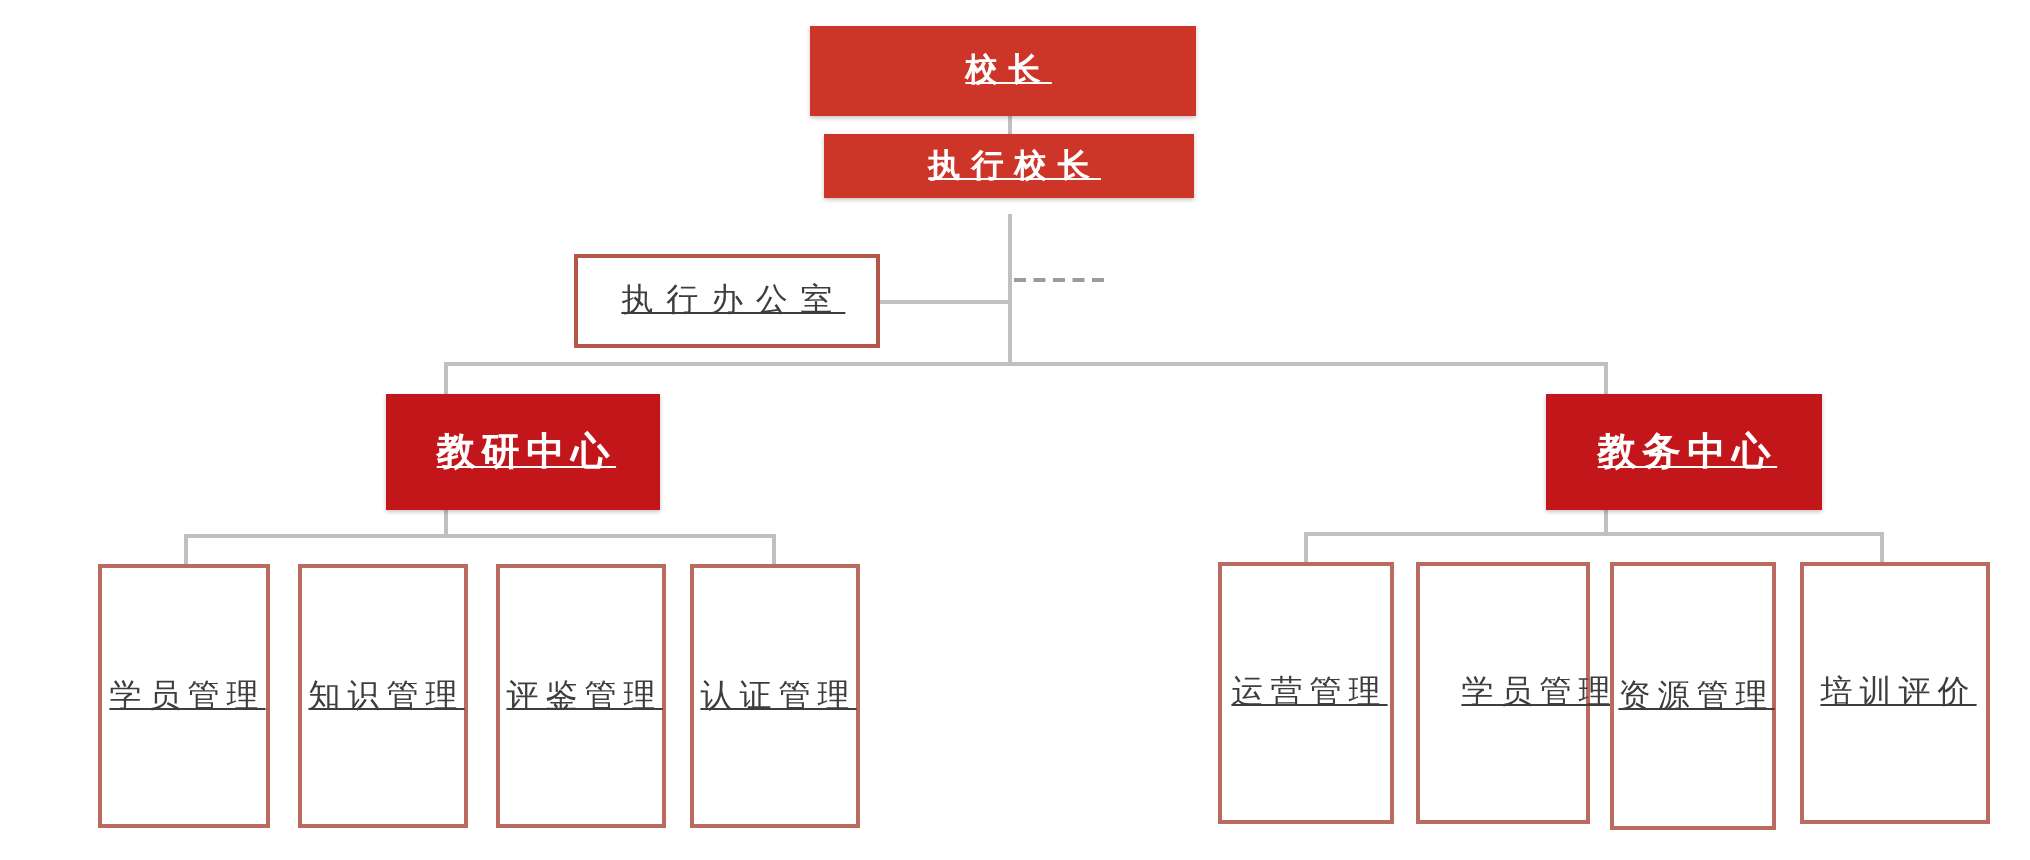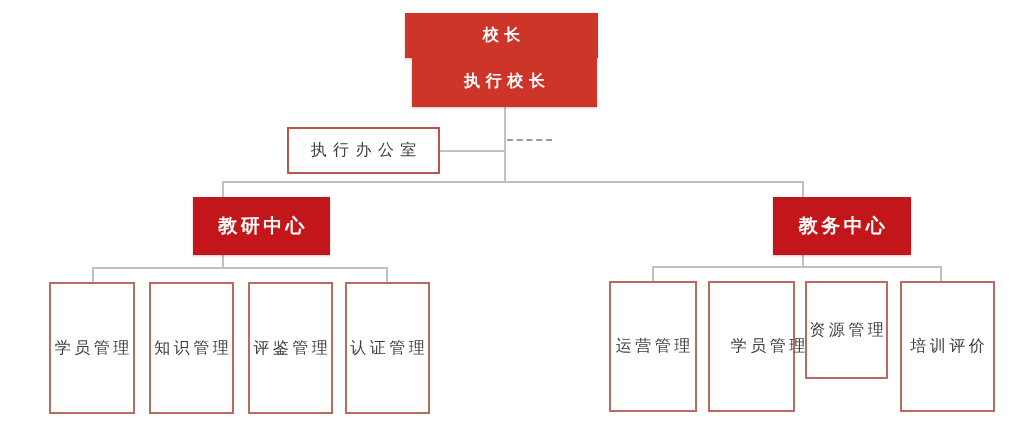--- a/index.html
+++ b/index.html
@@ -8,20 +8,21 @@
     width:1015px;height:430px;
     background:#ffffff;
     font-family:"Liberation Serif","DejaVu Serif",serif;
     overflow:hidden;
   }
   .node{
     position:absolute;
     display:flex;align-items:center;justify-content:center;
     box-sizing:border-box;
     white-space:nowrap;
+    text-decoration:underline;
   }
   .box-solid{
     background:var(--primary-red,#cd3528);
     color:var(--text-white,#ffffff);
     font-size:16px;font-weight:700;
     letter-spacing:0.35em;text-indent:0.35em;
     box-shadow:0 1px 2px rgba(60,20,15,0.25);
   }
   .box-center{
     background:var(--center-red,#c2161a);
@@ -73,32 +74,32 @@
   <div class="line" style="left:92px;top:267px;width:2px;height:15px;"></div>
   <div class="line" style="left:386px;top:267px;width:2px;height:15px;"></div>
 
   <div class="line" style="left:802px;top:255px;width:2px;height:12px;"></div>
   <div class="line" style="left:652px;top:266px;width:290px;height:2px;"></div>
   <div class="line" style="left:652px;top:266px;width:2px;height:15px;"></div>
   <div class="line" style="left:940px;top:266px;width:2px;height:15px;"></div>
 
   <div class="node box-solid" style="left:405px;top:13px;width:193px;height:45px;">校长</div>
 
-  <div class="node box-solid" style="left:412px;top:55px;width:185px;height:52px;">执行校长</div>
+  <div class="node box-solid" style="left:412px;top:67px;width:185px;height:32px;">执行校长</div>
 
   <div class="node box-outline" style="left:287px;top:127px;width:153px;height:47px;">执行办公室</div>
 
 
   <div class="node box-center" style="left:155px;top:197px;width:137px;height:58px;">教研中心</div>
 
   <div class="node box-center" style="left:735px;top:197px;width:138px;height:58px;">教务中心</div>
 
   <div class="node box-child" style="left:49px;top:282px;width:86px;height:132px;">学员管理</div>
   <div class="node box-child" style="left:149px;top:282px;width:85px;height:132px;text-align:right;">知识管理</div>
   <div class="node box-child" style="left:248px;top:282px;width:85px;height:132px;">评鉴管理</div>
   <div class="node box-child" style="left:345px;top:282px;width:85px;height:132px;">认证管理</div>
 
   <div class="node box-child" style="left:609px;top:281px;width:88px;height:131px;">运营管理</div>
   <div class="node box-child" style="left:708px;top:281px;width:87px;height:131px;padding-left:33px;">学员管理</div>
-  <div class="node box-child" style="left:805px;top:281px;width:83px;height:98px;">资源管理</div>
+  <div class="node box-child" style="left:805px;top:281px;width:83px;height:134px;">资源管理</div>
   <div class="node box-child" style="left:900px;top:281px;width:95px;height:131px;">培训评价</div>
 
 </div>
 
 </body></html>

